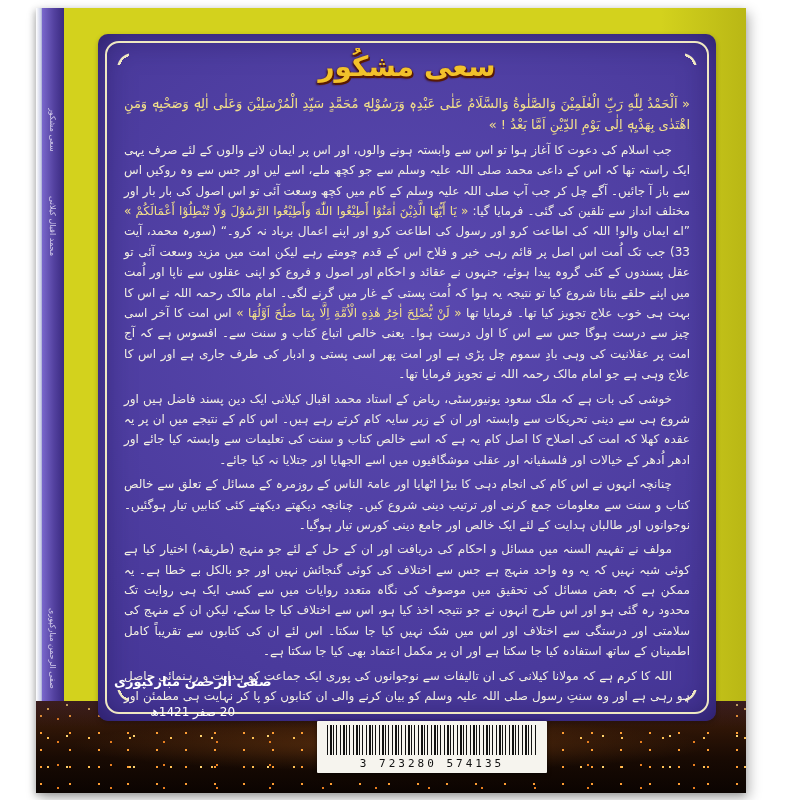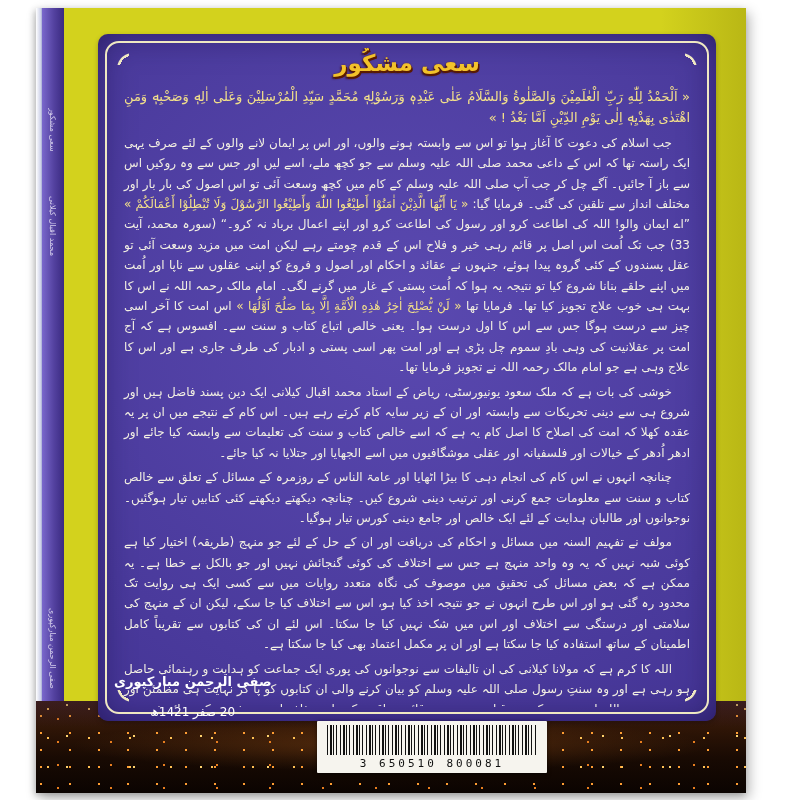--- a/index.html
+++ b/index.html
@@ -61,21 +61,21 @@
     background:radial-gradient(circle at 115% 115%, transparent 13px, var(--cream) 13px 15px, transparent 16px)}
   .c-tr{top:-2px;right:-2px;
     background:radial-gradient(circle at -15% 115%, transparent 13px, var(--cream) 13px 15px, transparent 16px)}
   .c-bl{bottom:-2px;left:-2px;
     background:radial-gradient(circle at 115% -15%, transparent 13px, var(--cream) 13px 15px, transparent 16px)}
   .c-br{bottom:-2px;right:-2px;
     background:radial-gradient(circle at -15% -15%, transparent 13px, var(--cream) 13px 15px, transparent 16px)}
 
   
   .content{position:absolute;inset:14px 22px 14px 22px;direction:rtl;overflow:hidden}
-  .title{text-align:center;font-size:23px;font-weight:bold;color:var(--title-yellow);
+  .title{text-align:center;font-size:28px;font-weight:bold;color:var(--title-yellow);
     letter-spacing:2px;margin:2px 0 10px;
     text-shadow:1.5px 1.5px 0 #5a1a00, -1px 1.5px 2px rgba(60,10,0,.85), 0 0 2px rgba(90,26,0,.6)}
   .para{color:var(--text-white);font-size:12px;line-height:1.7;text-align:justify;
     text-indent:18px;margin:4px}
   .para.opening{text-indent:0;color:#f4ecc8;font-size:13px;line-height:1.65;margin-bottom:3px}
   .quote{color:var(--quote-yellow)}
   .signature{position:absolute;left:16px;bottom:2px;text-align:center;color:#ffffff;direction:rtl}
   .sig-name{font-size:13px;font-weight:bold;letter-spacing:.5px}
   .sig-date{font-size:12px;margin-top:16px}
 
@@ -129,17 +129,17 @@
       </div>
 
       <div class="signature">
         <div class="sig-name">صفی الرحمن مبارکپوری</div>
         <div class="sig-date">20 صفر 1421ھ</div>
       </div>
     </div>
 
     <div class="barcode-label">
       <div class="bars"></div>
-      <div class="digits">3 650510 800081</div>
+      <div class="digits">3 723280 574135</div>
     </div>
 
   </div>
 </div>
 
 </body></html>

